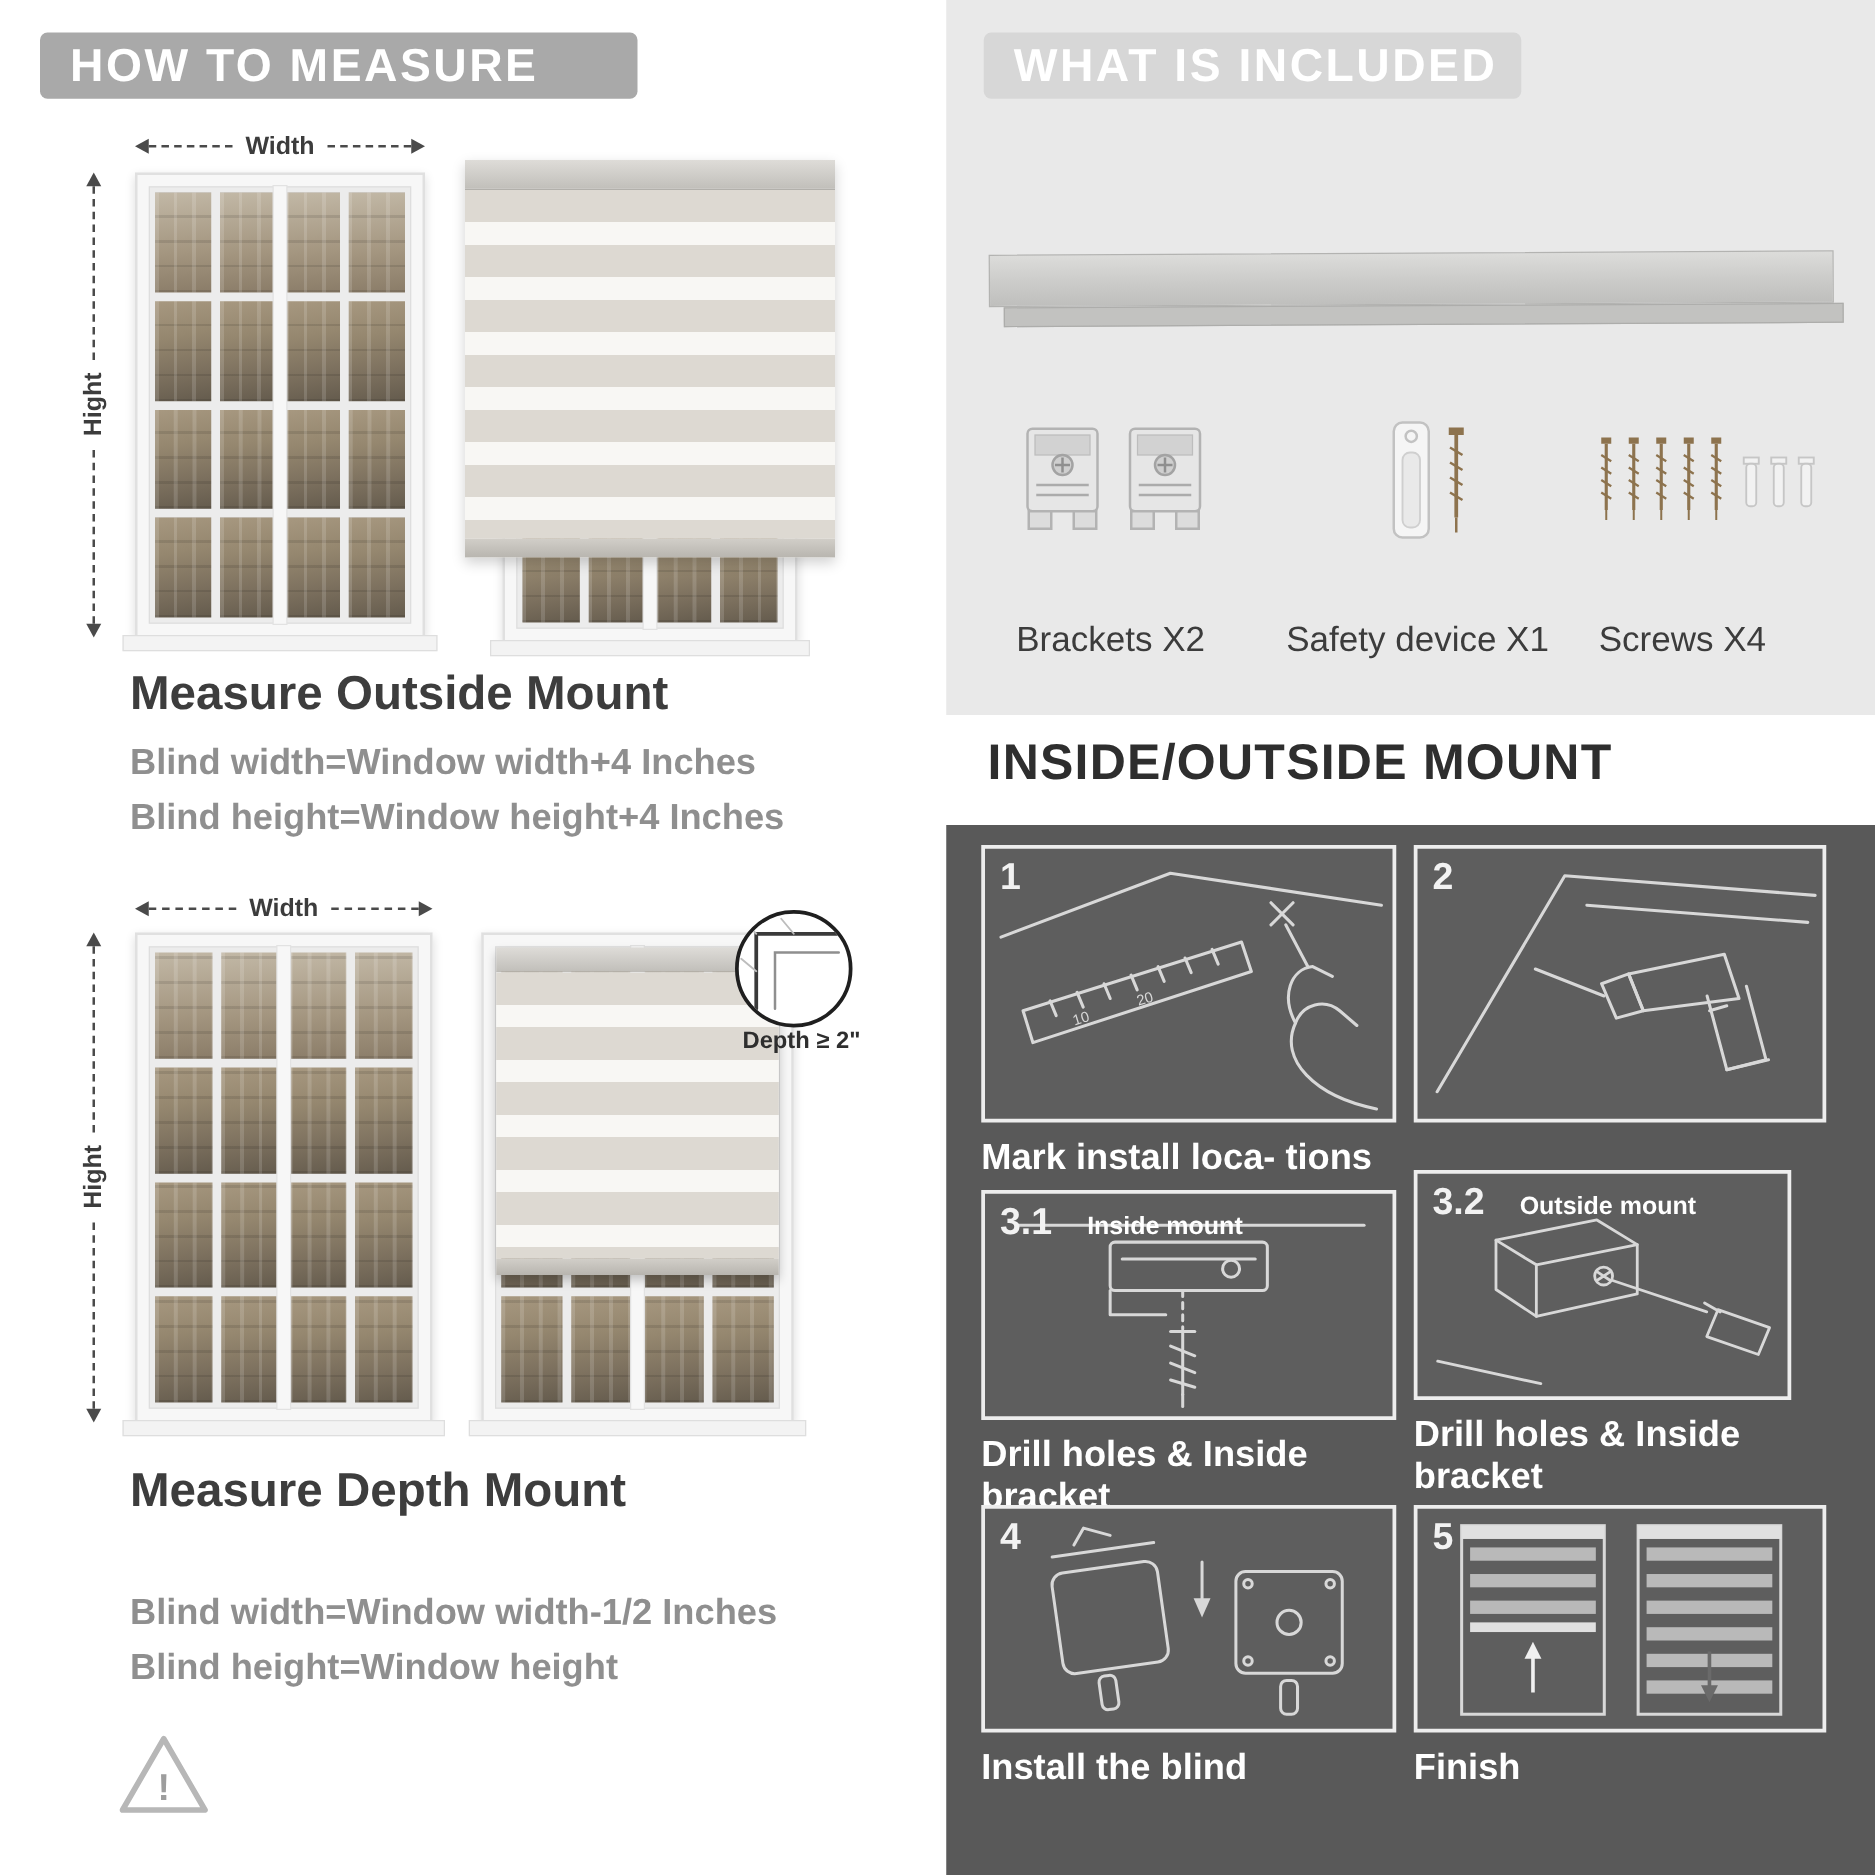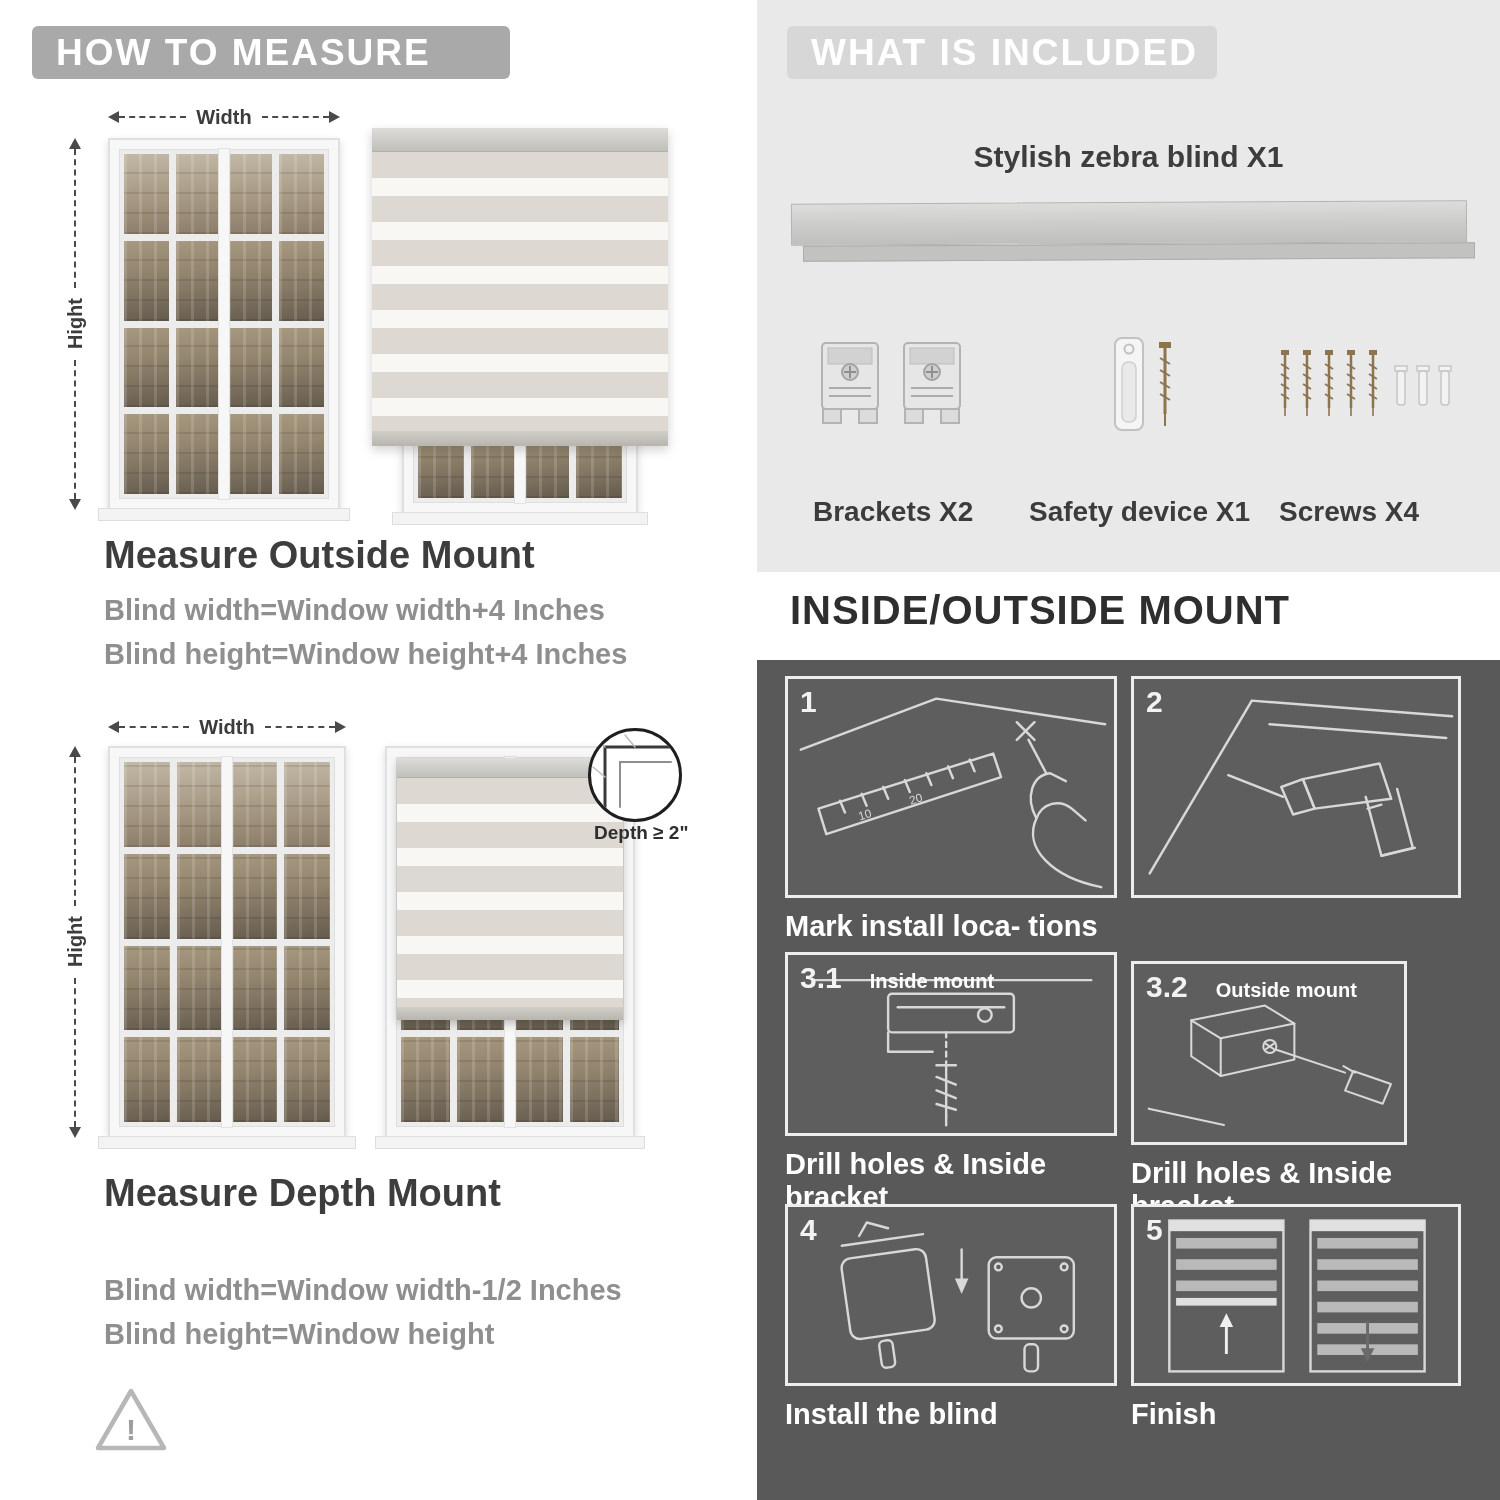--- a/index.html
+++ b/index.html
@@ -69,21 +69,21 @@
   .right-light { position:absolute; left:757px; top:0; width:743px; height:572px; background:#e9e9e9; }
   .banner-right { left:30px; top:26px; width:430px; height:53px; background:#d7d7d7; }
   .blind-label { position:absolute; left:0; top:140px; width:100%; text-align:center;
                  color:#3d3d3d; font-size:30px; font-weight:bold; }
   .rail-main { position:absolute; left:34px; top:202px; width:676px; height:42px;
                background:linear-gradient(180deg,#dcdcda 0%,#cbcbc9 55%,#bfbfbd 100%);
                border:1px solid #b3b3b1; transform:rotate(-0.3deg); }
   .rail-lip  { position:absolute; left:46px; top:244px; width:672px; height:16px;
                background:#c2c2c0; border:1px solid #adadab; transform:rotate(-0.3deg); }
   .included-icon { position:absolute; }
-  .included-label { position:absolute; top:496px; color:#3c3c3c; font-size:28px; font-weight:bold; white-space:nowrap; }
+  .included-label { position:absolute; top:496px; color:#3c3c3c; font-size:28px; font-weight:normal; white-space:nowrap; }
 
   
   .mount-title { position:absolute; left:790px; top:588px; color:#2e2e2e; font-size:40px; font-weight:bold; letter-spacing:1px; }
   .right-dark { position:absolute; left:757px; top:660px; width:743px; height:840px; background:#595959; }
   .cell { position:absolute; }
   .panel { position:relative; border:3px solid #ededed; width:100%; background:#5e5e5e; }
   .panel .art { position:absolute; inset:0; width:100%; height:100%; }
   .step-head { position:absolute; top:6px; left:12px; z-index:2; display:flex; align-items:baseline; }
   .step-num { color:#f2f2f2; font-size:30px; font-weight:bold; }
   .step-tag { color:#ffffff; font-size:20px; font-weight:bold; margin-left:28px; }
@@ -248,21 +248,20 @@
   <p class="gray-line" style="left:104px;top:1274px;">Blind width=Window width-1/2 Inches</p>
   <p class="gray-line" style="left:104px;top:1318px;">Blind height=Window height</p>
 
   <svg style="position:absolute;left:92px;top:1384px;" width="78" height="72" viewBox="0 0 78 72">
     <path d="M39 7 L72 64 L6 64 Z" fill="none" stroke="#b7b7b7" stroke-width="4.5" stroke-linejoin="round"></path>
     <text x="39" y="56" text-anchor="middle" font-size="30" font-weight="bold" fill="#9d9d9d">!</text>
   </svg>
 
   <section class="right-light">
     <div class="banner banner-right">WHAT IS INCLUDED</div>
-    <div class="blind-label">Stylish zebra blind X1</div>
 
     <div class="rail-main"></div>
     <div class="rail-lip"></div>
 
     <svg class="included-icon" style="left:60px;top:338px;" width="66" height="94" viewBox="0 0 66 94">
       <rect x="5" y="5" width="56" height="66" rx="4" fill="#e6e6e6" stroke="#b3b3b3" stroke-width="2"></rect>
       <rect x="11" y="10" width="44" height="16" fill="#d2d2d2" stroke="#bdbdbd"></rect>
       <circle cx="33" cy="34" r="8" fill="#cfcfcf" stroke="#a3a3a3" stroke-width="2"></circle>
       <path d="M33 28 V40 M27 34 H39" stroke="#8f8f8f" stroke-width="2"></path>
       <path d="M12 50 H54 M12 58 H54" stroke="#ababab" stroke-width="2"></path>
@@ -382,21 +381,21 @@
             <path d="M150 114 H170"></path>
             <path d="M160 114 V166"></path>
             <path d="M150 126 L170 134 M150 140 L170 148 M150 154 L170 160"></path>
             <path d="M160 166 L160 176"></path>
           </g>
         </svg>
       </div>
       <div class="caption">Drill holes &amp;  Inside bracket</div>
     </div>
 
-    <div class="cell" style="left:374px;top:301px;width:276px;">
+    <div class="cell" style="left:374px;top:276px;width:302px;">
       <div class="panel r2">
         <div class="step-head">
           <span class="step-num">3.2</span>
           <span class="step-tag">Outside mount</span>
         </div>
         <svg class="art" viewBox="0 0 330 184">
           <g fill="none" stroke="#d8d8d8" stroke-width="2.5" stroke-linecap="round" stroke-linejoin="round">
             <path d="M70 52 L160 34 L196 56 L106 74 Z"></path>
             <path d="M70 52 V96 L106 120 V74"></path>
             <path d="M196 56 V100 L106 120"></path>

